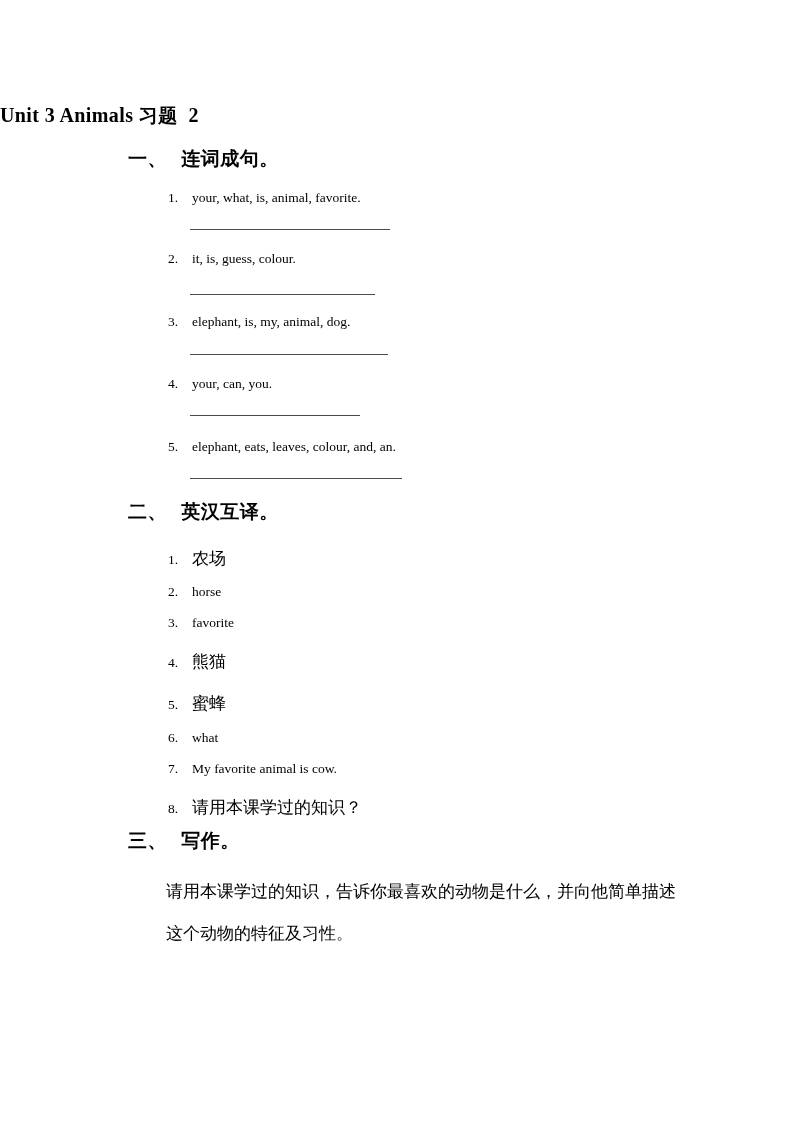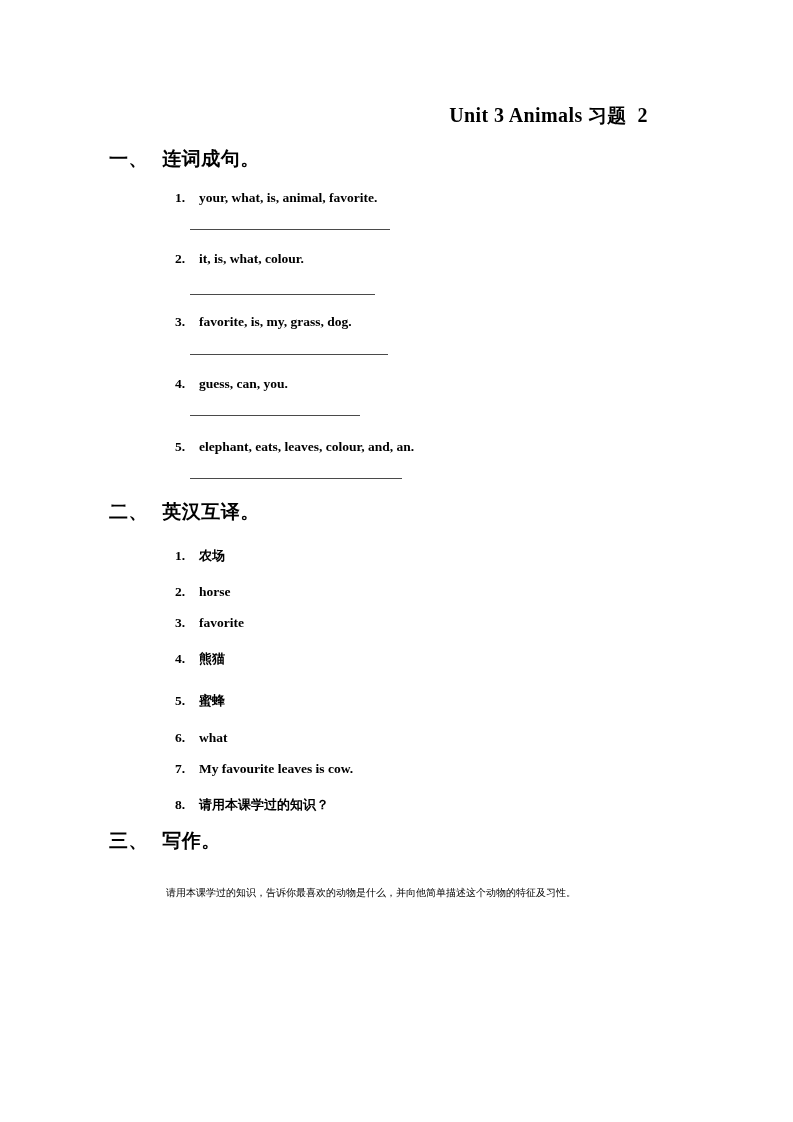--- a/index.html
+++ b/index.html
@@ -23,117 +23,116 @@
     width: 793px;
     height: 1122px;
   }
 
   
   .doc-title {
     position: absolute;
     top: 103px;
     left: 0;
     width: 648px;
-    text-align: right;
+    text-align: left;
     font-family: "Liberation Serif", serif;
     font-weight: bold;
     font-size: 20px;
     letter-spacing: 0.4px;
     white-space: pre;
   }
   .doc-title .cn {
     font-family: "DejaVu Sans", sans-serif;
     font-weight: bold;
     font-size: 19px;
   }
 
   
   .section-heading {
     position: absolute;
-    left: 109px;
+    left: 128px;
     font-family: "DejaVu Sans", sans-serif;
     font-weight: bold;
     font-size: 19px;
     white-space: pre;
     letter-spacing: 0.5px;
   }
   #sec1-heading { top: 146px; }
   #sec2-heading { top: 499px; text-align: center; }
   #sec3-heading { top: 828px; text-align: center; }
 
   
   .item {
     position: absolute;
-    left: 175px;
+    left: 168px;
     font-size: 13.5px;
     font-family: "Liberation Serif", serif;
     white-space: pre;
-    font-weight: bold;
   }
   .item .num {
     display: inline-block;
     width: 24px;
   }
   .item .cn {
     font-family: "DejaVu Sans", sans-serif;
-    font-size: 13px;
+    font-size: 17px;
   }
 
   
   .answer-line {
     position: absolute;
     left: 190px;
     height: 0;
     border-top: 1px solid #4a4a4a;
   }
 
   
   .para {
     position: absolute;
     left: 166px;
     width: 520px;
-    font-family: Liberation Sans, sans-serif;
-    font-size: 10px;
+    font-family: Liberation Mono, monospace;
+    font-size: 17px;
     line-height: 42px;
     white-space: pre-wrap;
   }
   #writing-para { top: 872px; }
 </style>
 </head>
 <body>
 
 <div class="page">
 
   <div class="doc-title"><span>Unit 3 Animals</span><span> </span><span class="cn">习题</span><span>  </span><span>2</span></div>
 
   <div class="section-heading" id="sec1-heading">一、  连词成句。</div>
 
   <div class="item" style="top:190px"><span class="num">1.</span><span>your, what, is, animal, favorite.</span></div>
   <div class="answer-line" style="top:229px; width:200px"></div>
 
-  <div class="item" style="top:251px"><span class="num">2.</span><span>it, is, what, colour.</span></div>
+  <div class="item" style="top:251px"><span class="num">2.</span><span>it, is, guess, colour.</span></div>
   <div class="answer-line" style="top:294px; width:185px"></div>
 
-  <div class="item" style="top:314px"><span class="num">3.</span><span>favorite, is, my, grass, dog.</span></div>
+  <div class="item" style="top:314px"><span class="num">3.</span><span>elephant, is, my, animal, dog.</span></div>
   <div class="answer-line" style="top:354px; width:198px"></div>
 
-  <div class="item" style="top:376px"><span class="num">4.</span><span>guess, can, you.</span></div>
+  <div class="item" style="top:376px"><span class="num">4.</span><span>your, can, you.</span></div>
   <div class="answer-line" style="top:415px; width:170px"></div>
 
   <div class="item" style="top:439px"><span class="num">5.</span><span>elephant, eats, leaves, colour, and, an.</span></div>
   <div class="answer-line" style="top:478px; width:212px"></div>
 
   <div class="section-heading" id="sec2-heading">二、  英汉互译。</div>
 
   <div class="item" style="top:547px"><span class="num">1.</span><span class="cn">农场</span></div>
   <div class="item" style="top:584px"><span class="num">2.</span><span>horse</span></div>
   <div class="item" style="top:615px"><span class="num">3.</span><span>favorite</span></div>
   <div class="item" style="top:650px"><span class="num">4.</span><span class="cn">熊猫</span></div>
   <div class="item" style="top:692px"><span class="num">5.</span><span class="cn">蜜蜂</span></div>
   <div class="item" style="top:730px"><span class="num">6.</span><span>what</span></div>
-  <div class="item" style="top:761px"><span class="num">7.</span><span>My favourite leaves is cow.</span></div>
+  <div class="item" style="top:761px"><span class="num">7.</span><span>My favorite animal is cow.</span></div>
   <div class="item" style="top:796px"><span class="num">8.</span><span class="cn">请用本课学过的知识？</span></div>
 
   <div class="section-heading" id="sec3-heading">三、  写作。</div>
 
   <div class="para" id="writing-para">请用本课学过的知识，告诉你最喜欢的动物是什么，并向他简单描述这个动物的特征及习性。</div>
 
 </div>
 
 </body></html>

